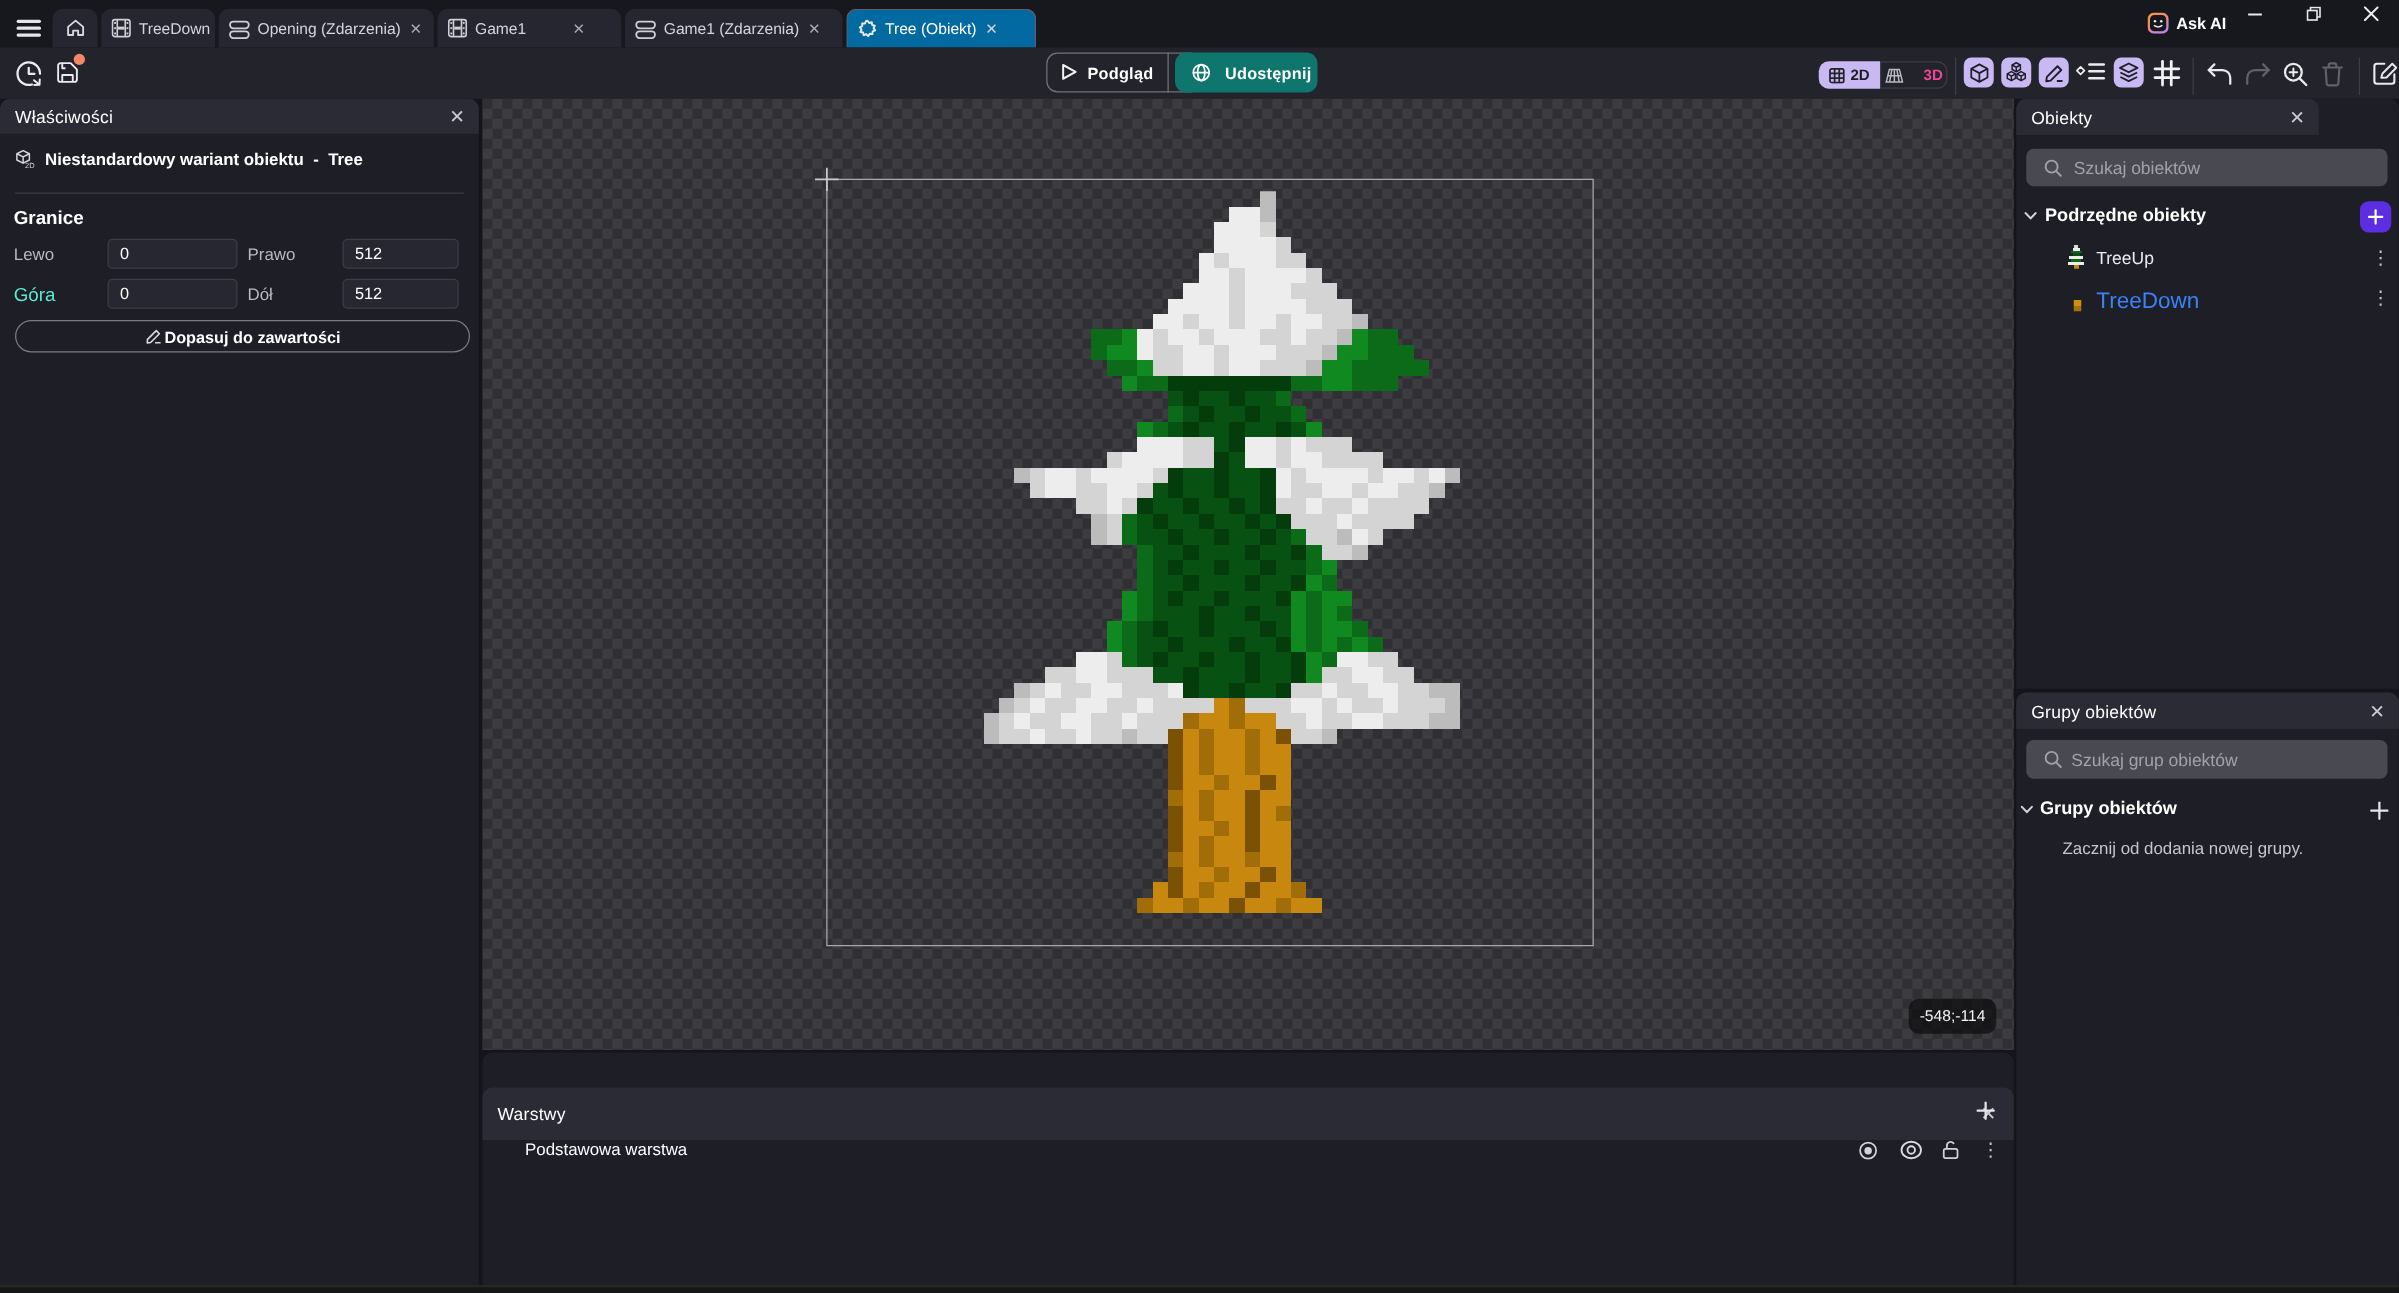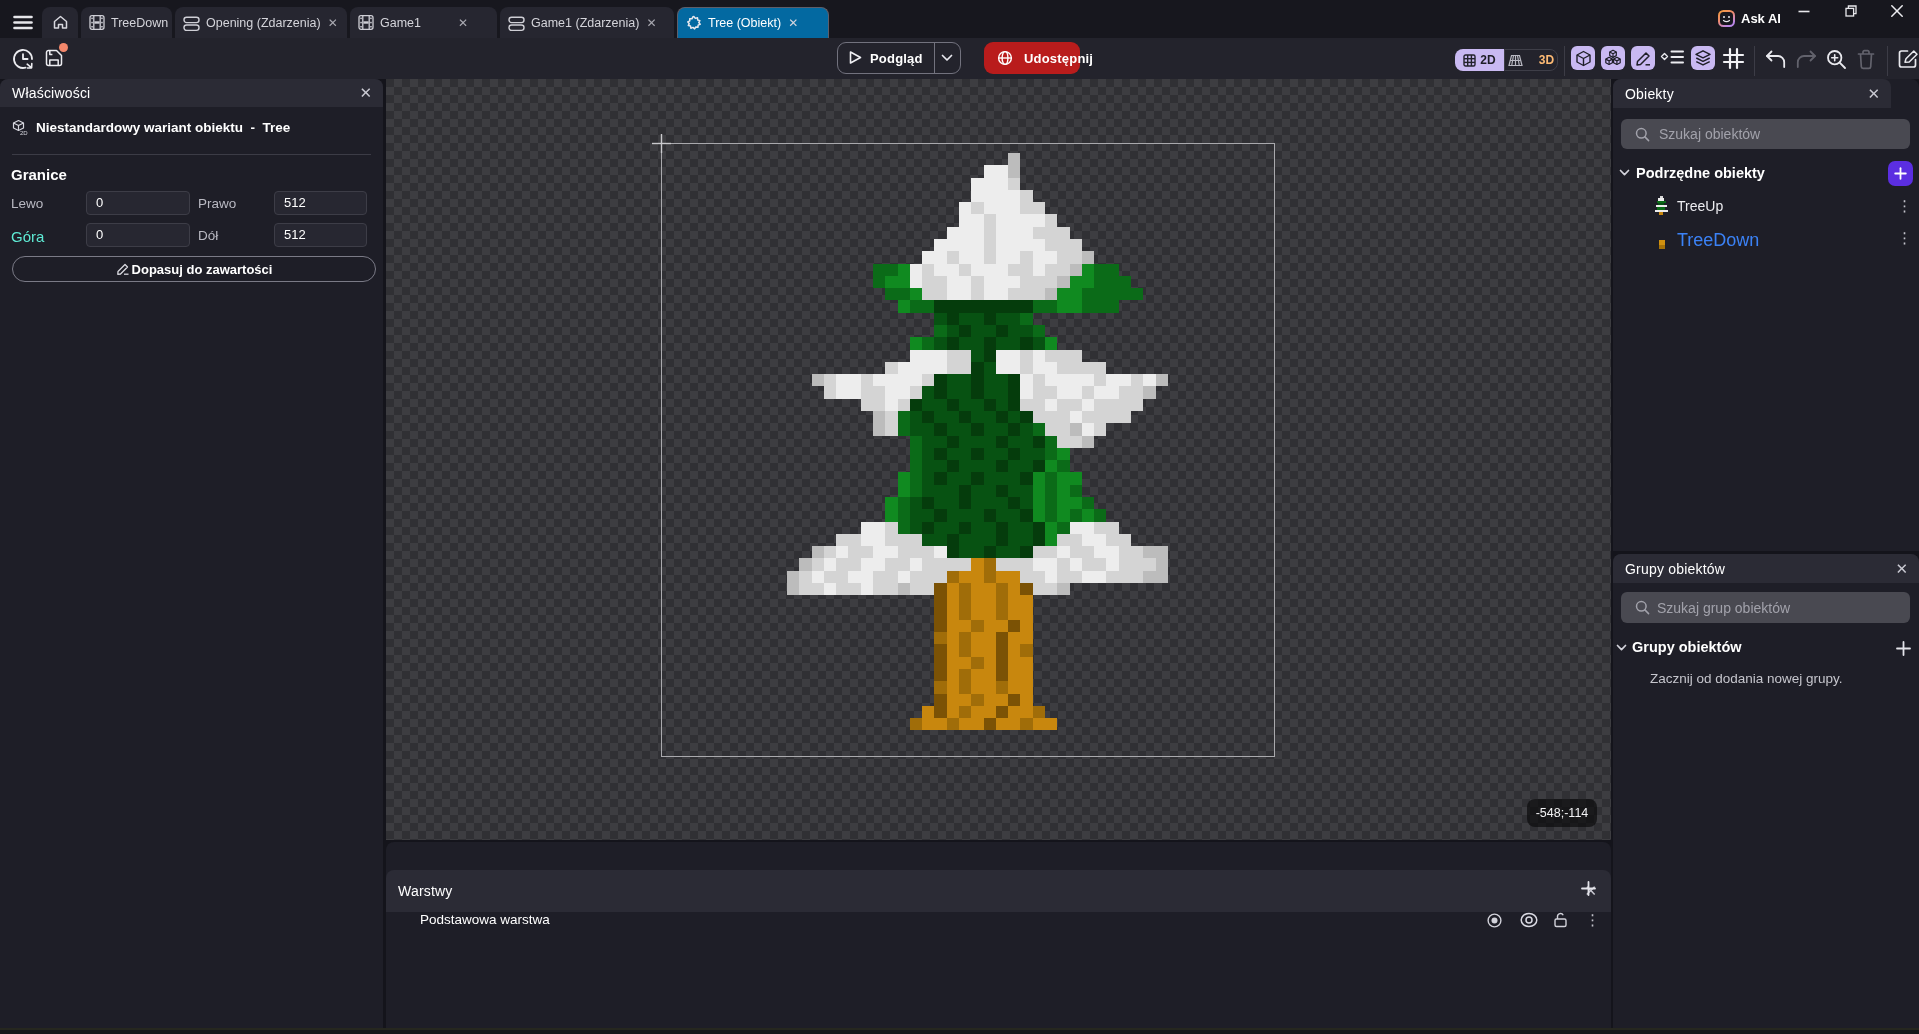--- a/index.html
+++ b/index.html
@@ -155,21 +155,21 @@
 <div class="abs" style="left:837px;top:42px;width:124px;height:32px;border:1px solid #72727e;border-radius:9px"></div>
 <div class="abs" style="left:934px;top:42px;width:1px;height:32px;background:#72727e"></div>
 <svg class="abs" style="left:849px;top:50px" width="13" height="15" viewBox="0 0 13 15" fill="none">
   <path d="M1.5 2 L11.5 7.5 L1.5 13 Z" stroke="#f0f0f4" stroke-width="1.6" stroke-linejoin="round"></path>
 </svg>
 <div class="abs" style="left:870px;top:51px;color:#fff;font-size:13px;font-weight:bold;letter-spacing:.2px">Podgląd</div>
 <svg class="abs" style="left:941px;top:54px" width="12" height="8" viewBox="0 0 12 8" fill="none">
   <path d="M1.5 1.5 L6 6 L10.5 1.5" stroke="#e8e8ee" stroke-width="1.7" stroke-linecap="round" stroke-linejoin="round"></path>
 </svg>
 
-<div class="abs flex" style="left:984px;top:42px;width:96px;height:32px;background:#b91c1c;border-radius:9px;color:#fff">
+<div class="abs flex" style="left:940px;top:42px;width:114px;height:32px;background:#0f766e;border-radius:9px;color:#fff">
   <svg style="margin-left:13px;flex-shrink:0" width="16" height="16" viewBox="0 0 16 16" fill="none" stroke="#fff" stroke-width="1.4">
     <circle cx="8" cy="8" r="6.4"></circle>
     <ellipse cx="8" cy="8" rx="2.9" ry="6.4"></ellipse>
     <line x1="1.6" y1="8" x2="14.4" y2="8"></line>
   </svg>
   <span style="margin-left:11px;font-size:13px;font-weight:bold;letter-spacing:.2px">Udostępnij</span>
 </div>
 
 <div class="abs flex" style="left:1455px;top:49px;width:49px;height:22px;background:#c9b9f2;border-radius:8px 0 0 8px;justify-content:center">
   <svg width="13" height="13" viewBox="0 0 13 13" fill="none" stroke="#23232c" stroke-width="1.4">
@@ -179,21 +179,21 @@
     <line x1="1" y1="4.7" x2="12" y2="4.7"></line>
     <line x1="1" y1="8.4" x2="12" y2="8.4"></line>
   </svg>
   <span style="margin-left:4px;font-size:12px;font-weight:bold;color:#1e1e26">2D</span>
 </div>
 <div class="abs flex" style="left:1504px;top:49px;width:54px;height:22px;background:#23232c;border:1px solid #3e3e48;border-radius:0 8px 8px 0;justify-content:center">
   <svg width="15" height="13" viewBox="0 0 15 13" fill="none" stroke="#b9b9c2" stroke-width="1.2">
     <path d="M3.5 1.5 H11.5 L14 11.5 H1 Z"></path>
     <path d="M7.5 1.5 V11.5 M2.2 6.5 H12.8 M5.5 1.5 L3.7 11.5 M9.5 1.5 L11.3 11.5"></path>
   </svg>
-  <span style="margin-left:16px;font-size:12px;color:#fdba74;font-weight:bold">3D</span>
+  <span style="margin-left:16px;font-size:12px;color:#ec4899;font-weight:bold">3D</span>
 </div>
 
 <div class="abs" style="left:1564px;top:46px;width:1px;height:30px;background:#3c3c46"></div>
 
 <div class="ib pbg" style="left:1571px;top:46px">
   <svg width="17" height="17" viewBox="0 0 17 17" fill="none" stroke="#1f1f28" stroke-width="1.4" stroke-linejoin="round">
     <path d="M8.5 1.5 L15 5 V12 L8.5 15.5 L2 12 V5 Z"></path>
     <path d="M2 5 L8.5 8.5 L15 5 M8.5 8.5 V15.5"></path>
   </svg>
 </div>
@@ -794,21 +794,21 @@
   <circle cx="9" cy="8" r="3" stroke="#d9d9e2" stroke-width="1.5"></circle>
 </svg>
 
 <svg class="abs" style="left:1553px;top:912px" width="15" height="16" viewBox="0 0 15 16" fill="none" stroke="#d2d2da" stroke-width="1.4">
   <rect x="2" y="7" width="11" height="7.5" rx="1.5"></rect>
   <path d="M4.5 7 V4.5 A3 3 0 0 1 10.2 3.2"></path>
 </svg>
 <div class="dots abs" style="left:1585px;top:911px"></div>
 
 <div class="abs" style="left:1613px;top:79px;width:306px;height:472px;background:#1e1e27;border-radius:8px 8px 0 0"></div>
-<div class="hdr" style="left:1613px;top:79px;width:278px;height:29px">
+<div class="hdr" style="left:1613px;top:79px;width:242px;height:29px">
   <span class="t">Obiekty</span>
     <span class="x">✕</span>
 </div>
 <div class="searchbox" style="left:1621px;top:119px;width:289px;height:30px">
   <svg style="margin-left:14px" width="15" height="15" viewBox="0 0 15 15" fill="none" stroke="#a2a2ab" stroke-width="1.5">
     <circle cx="6.3" cy="6.3" r="4.8"></circle>
     <line x1="9.9" y1="9.9" x2="13.6" y2="13.6" stroke-linecap="round"></line>
   </svg>
   <span style="margin-left:9px">Szukaj obiektów</span>
 </div>

